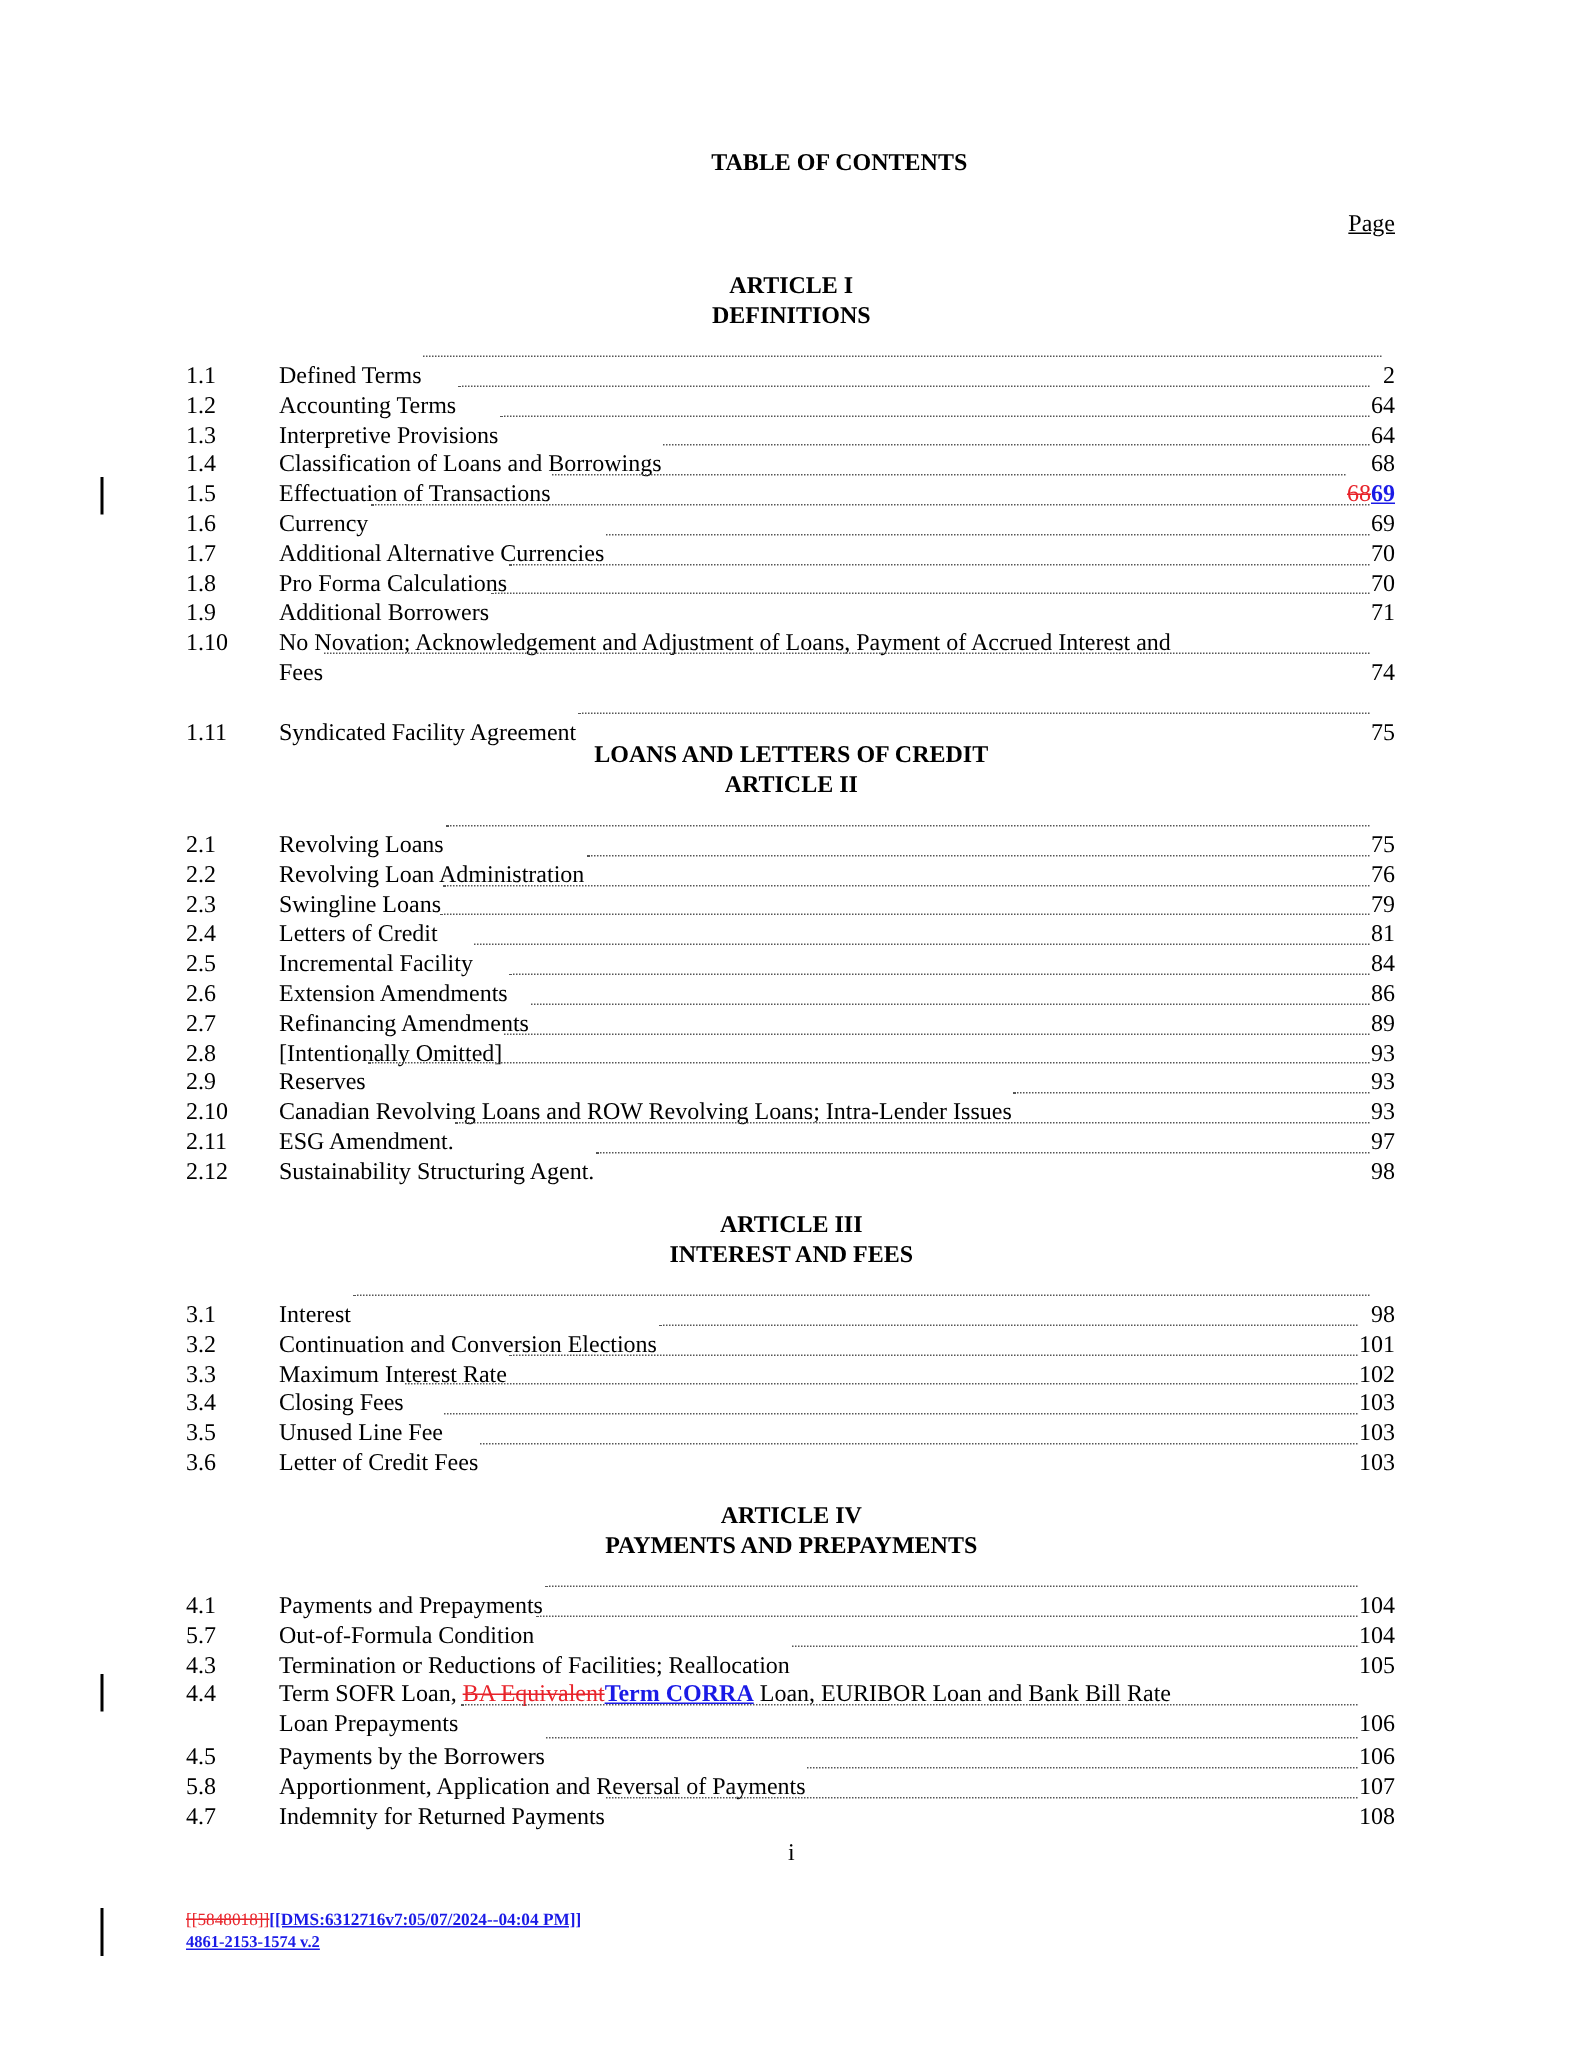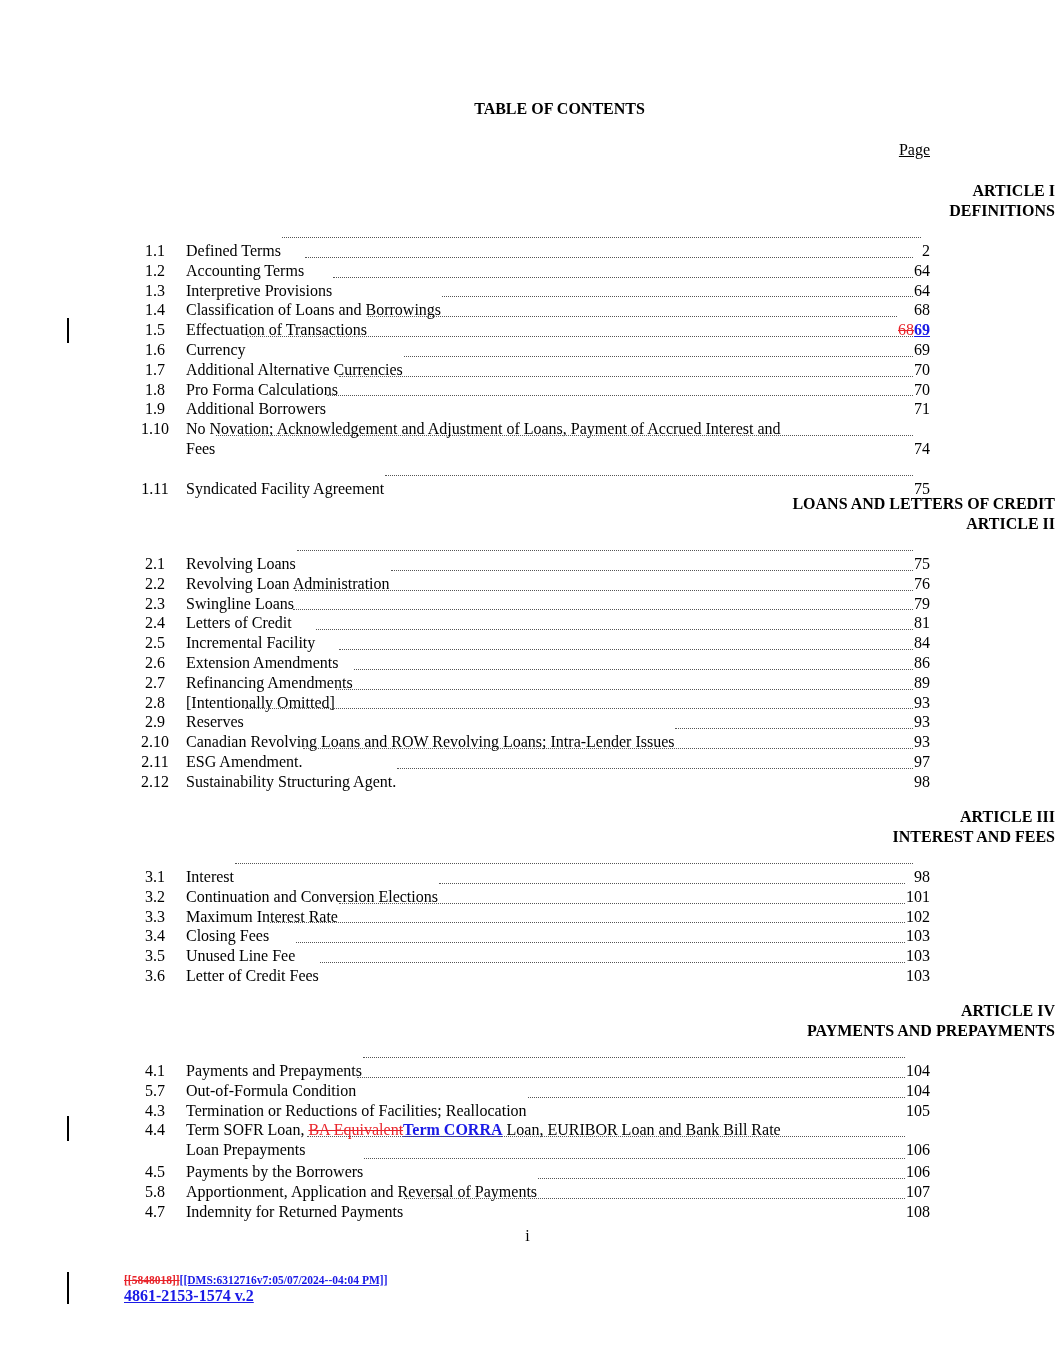--- a/index.html
+++ b/index.html
@@ -10,31 +10,31 @@
   }
   .toc-title {
     position: absolute; top: 100px; left: 0; width: 1055px; text-align: center;
     font-weight: bold; font-size: 16px; padding-left: 32px;
   }
   .page-header {
     position: absolute; top: 141px; right: 125px;
     text-decoration: underline; font-size: 16px;
   }
   .article-head {
-    position: absolute; left: 0; width: 1055px; text-align: right;
+    position: absolute; left: 0; width: 1055px; text-align: center;
     font-weight: bold; font-size: 16px; line-height: 20px;
   }
   .section {
     position: absolute; left: 124px; width: 806px;
   }
   .entry {
     position: relative; line-height: 19.8px; font-size: 16px;
   }
   .entry .num {
-    position: absolute; left: 0; top: 0; width: 62px; text-align: center;
+    position: absolute; left: 0; top: 0; width: 62px;
   }
   .entry .body {
     margin-left: 62px; display: flex; align-items: flex-start;
   }
   .entry .title-text { white-space: nowrap; }
   .entry .leader {
     flex: 1; border-bottom: 1px dotted #555; margin: 0 1px; transform: translateY(-4px);
     min-width: 10px;
   }
   .entry .pg { white-space: nowrap; }
@@ -48,21 +48,21 @@
   .changebar {
     position: absolute; left: 67px; width: 2px; background: #000;
   }
   .page-num {
     position: absolute; top: 1227px; left: 0; width: 1055px; text-align: center; font-size: 16px;
   }
   .footer {
     position: absolute; left: 124px; top: 1273px; font-size: 11.5px; font-weight: bold;
     line-height: 15px;
   }
-  .footer .del { font-weight: bold; }
+  .footer .del { font-weight: normal; }
   .footer .ins { font-weight: bold; }
 </style>
 </head>
 <body>
 
 <div class="toc-title">TABLE OF CONTENTS</div>
 <div class="page-header">Page</div>
 
 <div class="article-head" style="top:181px">
   <div>ARTICLE I</div>
@@ -383,14 +383,14 @@
 </div>
 
 <div class="changebar" style="top:318px;height:25px"></div>
 <div class="changebar" style="top:1116px;height:25px"></div>
 <div class="changebar" style="top:1272px;height:32px"></div>
 
 <div class="page-num">i</div>
 
 <div class="footer">
   <div><span class="del">[[5848018]]</span><span class="ins">[[DMS:6312716v7:05/07/2024--04:04 PM]]</span></div>
-  <div class="ins" style="font-size:16px">4861-2153-1574 v.2</div>
+  <div class="ins" style="font-size:11px">4861-2153-1574 v.2</div>
 </div>
 
 </body></html>

